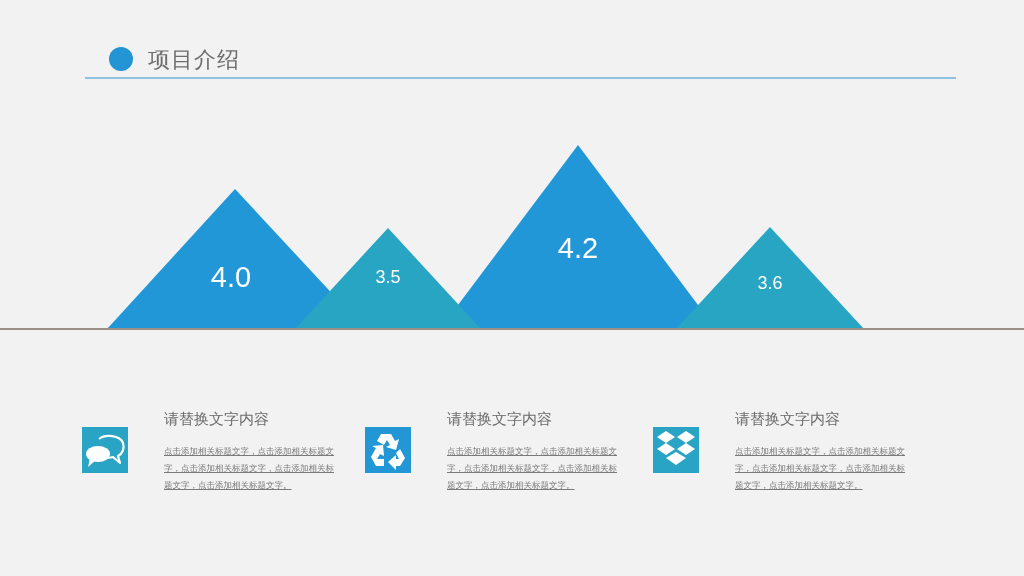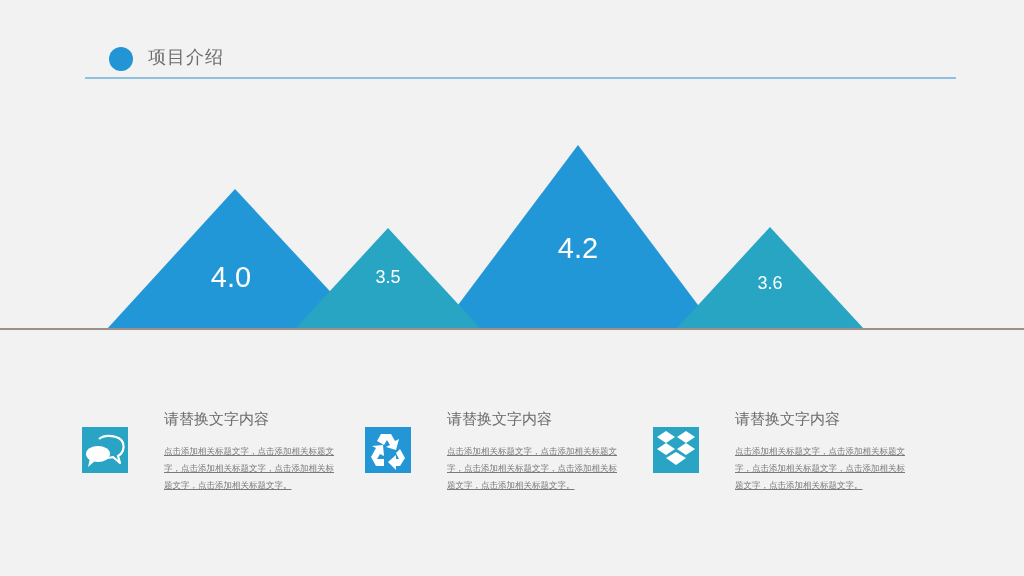--- a/index.html
+++ b/index.html
@@ -1,18 +1,18 @@
 <!DOCTYPE html>
 <html><head>
 <meta charset="utf-8">
 <style>
   html, body { margin:0; padding:0; }
   body { width:1024px; height:576px; background:#f2f2f2; position:relative; overflow:hidden; font-family:"Liberation Sans","DejaVu Sans",sans-serif; }
   .title-dot { position:absolute; left:109px; top:47px; width:24px; height:24px; border-radius:50%; background:#2395d5; }
-  .title { position:absolute; left:148px; top:45px; font-size:18px; color:#6d6d6d; letter-spacing:1px; }
+  .title { position:absolute; left:148px; top:45px; font-size:22px; color:#6d6d6d; letter-spacing:1px; }
   .title-line { position:absolute; left:85px; top:77px; width:871px; height:2px; background:#8ec1e0; }
   svg.chart { position:absolute; left:0; top:0; }
   .baseline { position:absolute; left:0; top:328px; width:1024px; height:2px; background:#9e9088; }
   .card { position:absolute; top:408px; width:270px; }
   .card .icon { position:absolute; left:0; top:19px; width:46px; height:46px; }
   .card .head { position:absolute; left:82px; top:2px; font-size:15px; color:#6a6a6a; white-space:nowrap; }
   .card .body { position:absolute; left:82px; top:35px; width:174px; font-size:8.5px; line-height:17px; color:#7a7a7a;text-decoration:underline; }
 </style>
 </head>
 <body>

